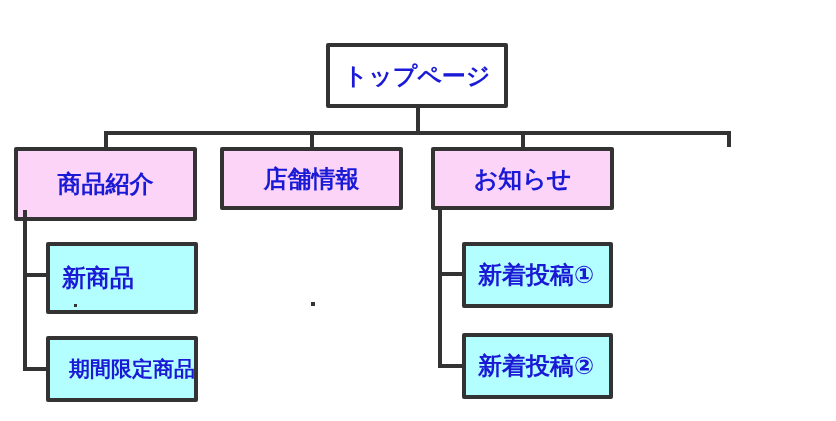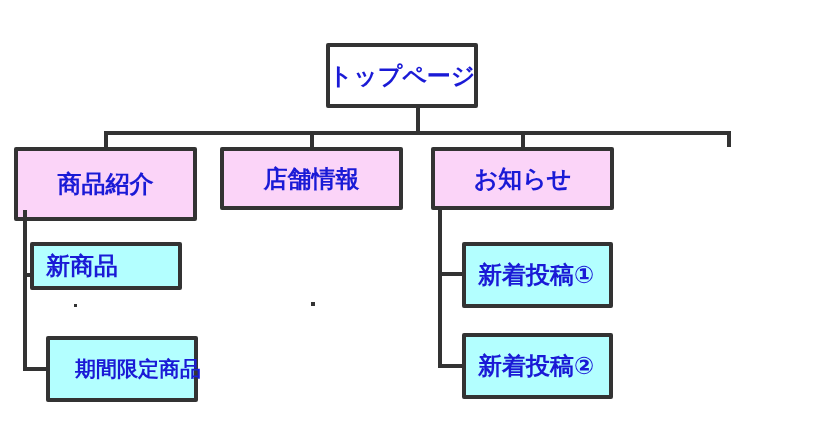--- a/index.html
+++ b/index.html
@@ -23,30 +23,30 @@
     font-size:24px;
     white-space:nowrap;
   }
   .node.root{background:#ffffff;}
   .node.lv2{background:#fbd4f8;}
   .node.lv3{
     background:#b3ffff;
     justify-content:flex-start;
     padding-left:12px;
   }
-  .node.lv3.small{font-size:21px;padding-left:25px;}
+  .node.lv3.small{font-size:21px;padding-left:19px;}
   .line{position:absolute;background:#333333;}
   .dot{position:absolute;background:#333333;}
 </style>
 </head>
 <body>
 
 <div id="canvas">
 
-  <div class="node root" style="left:326px;top:43px;width:152px;height:65px;">
+  <div class="node root" style="left:326px;top:43px;width:182px;height:65px;">
     <span>トップページ</span>
   </div>
 
   <div class="line" style="left:416px;top:108px;width:4px;height:25px;"></div>
   <div class="line" style="left:104px;top:131px;width:627px;height:4px;"></div>
   <div class="line" style="left:104px;top:131px;width:4px;height:16px;"></div>
   <div class="line" style="left:310px;top:131px;width:4px;height:16px;"></div>
   <div class="line" style="left:521px;top:131px;width:4px;height:16px;"></div>
   <div class="line" style="left:727px;top:131px;width:4px;height:16px;"></div>
 
@@ -57,21 +57,21 @@
     <span>店舗情報</span>
   </div>
   <div class="node lv2" style="left:431px;top:147px;width:183px;height:63px;">
     <span>お知らせ</span>
   </div>
 
   <div class="line" style="left:23px;top:210px;width:4px;height:161px;"></div>
   <div class="line" style="left:23px;top:273px;width:24px;height:4px;"></div>
   <div class="line" style="left:23px;top:367px;width:24px;height:4px;"></div>
 
-  <div class="node lv3" style="left:30px;top:242px;width:152px;height:48px;">
+  <div class="node lv3" style="left:46px;top:242px;width:152px;height:72px;">
     <span>新商品</span>
   </div>
   <div class="node lv3 small" style="left:46px;top:336px;width:152px;height:66px;">
     <span>期間限定商品</span>
   </div>
 
   <div class="line" style="left:438px;top:210px;width:4px;height:158px;"></div>
   <div class="line" style="left:438px;top:272px;width:24px;height:4px;"></div>
   <div class="line" style="left:438px;top:364px;width:24px;height:4px;"></div>
 

